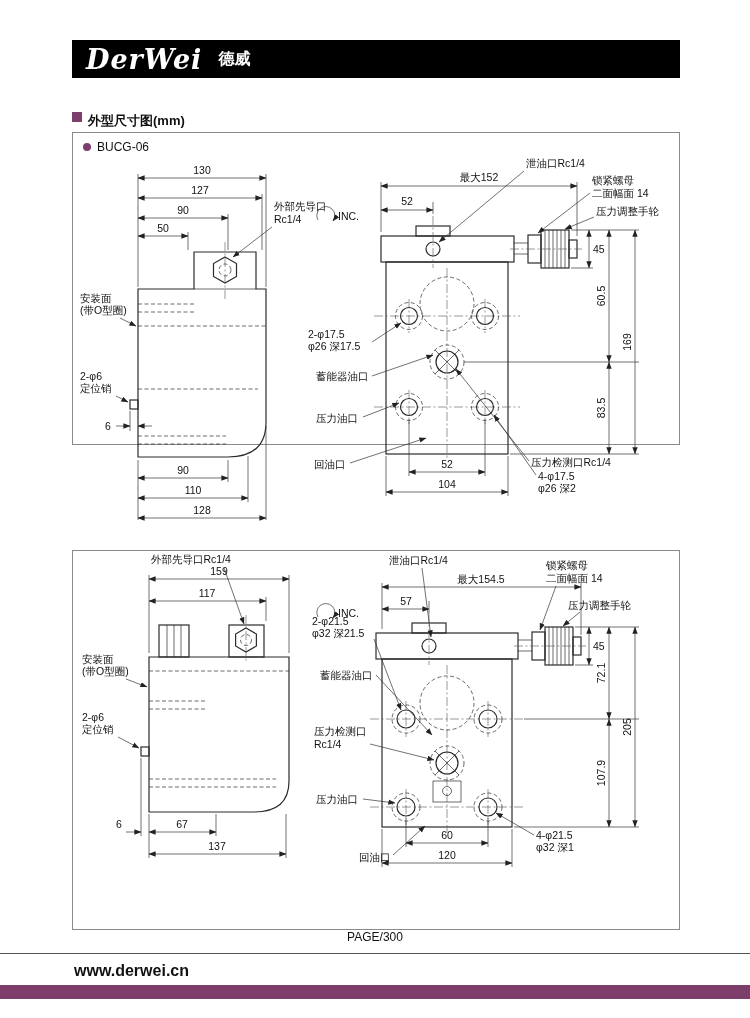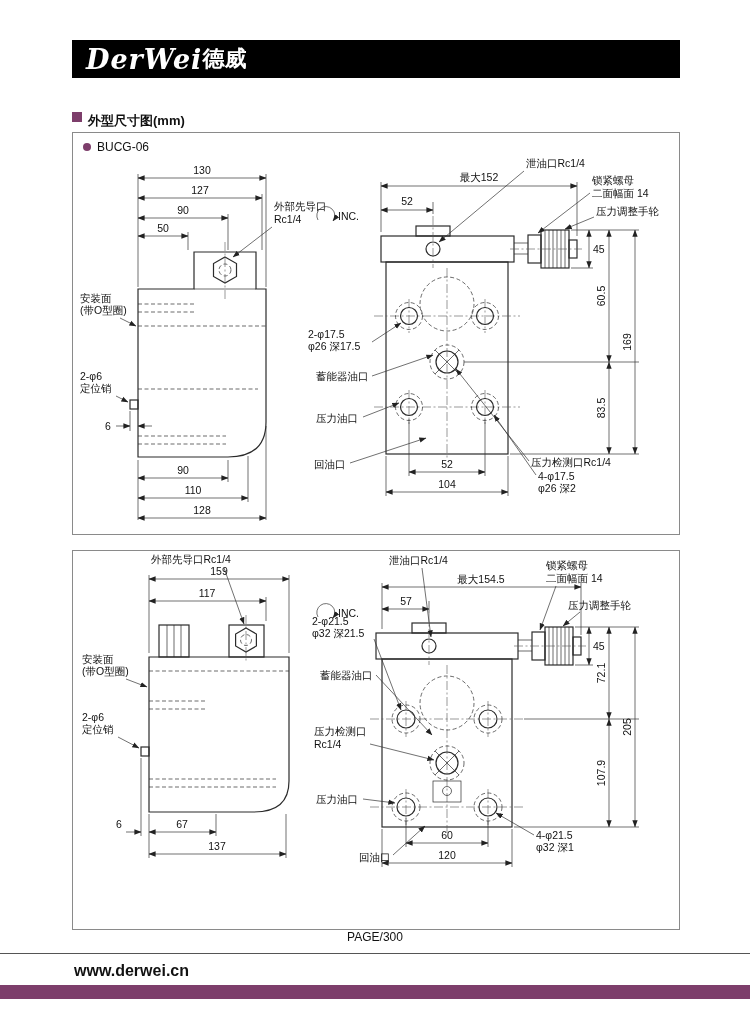--- a/index.html
+++ b/index.html
@@ -2,26 +2,26 @@
 <html><head>
 <meta charset="utf-8">
 <style>
   *{margin:0;padding:0;box-sizing:border-box}
   html,body{width:750px;height:1018px;background:#fff;overflow:hidden;
     font-family:"Liberation Sans",sans-serif;color:#111;position:relative}
   .banner{position:absolute;left:72px;top:40px;width:608px;height:38px;background:#000000;
     color:#fff;display:flex;align-items:center;padding-left:14px}
   .logo-latin{font-family:"DejaVu Serif",serif;font-style:italic;font-weight:bold;
     font-size:27px;letter-spacing:1px}
-  .logo-cjk{font-family:"DejaVu Serif",serif;font-weight:bold;font-size:22px;margin-left:0}
+  .logo-cjk{font-family:"DejaVu Serif",serif;font-weight:bold;font-size:16px;margin-left:16px}
   .section-title{position:absolute;left:72px;top:112px;font-size:13px;font-weight:bold;
     display:flex;align-items:flex-start;gap:6px}
   .sq{width:10px;height:10px;background:#7d3e6b;display:inline-block}
   .panel{position:absolute;left:72px;width:608px;border:1px solid #8a8a8a;background:#fff}
-  .p1{top:132px;height:403px}
+  .p1{top:132px;height:313px}
   .p2{top:550px;height:380px}
   .ptitle{display:flex;align-items:center;gap:6px;font-size:12px;padding:7px 0 0 10px}
   .dot{width:8px;height:8px;border-radius:50%;background:#7d3e6b;flex:0 0 auto}
   svg{display:block;margin-left:3px}
   svg .ol{fill:none;stroke:#2b2b2b;stroke-width:1.2}
   svg .tl{fill:none;stroke:#2b2b2b;stroke-width:0.7}
   svg .dsh{stroke-dasharray:4 2.5}
   svg .cl{fill:none;stroke:#555;stroke-width:0.6;stroke-dasharray:9 2.5 2 2.5}
   svg .dim{fill:none;stroke:#333;stroke-width:0.7}
   svg text{font-family:"Liberation Sans",sans-serif;font-size:10.5px;fill:#111}

